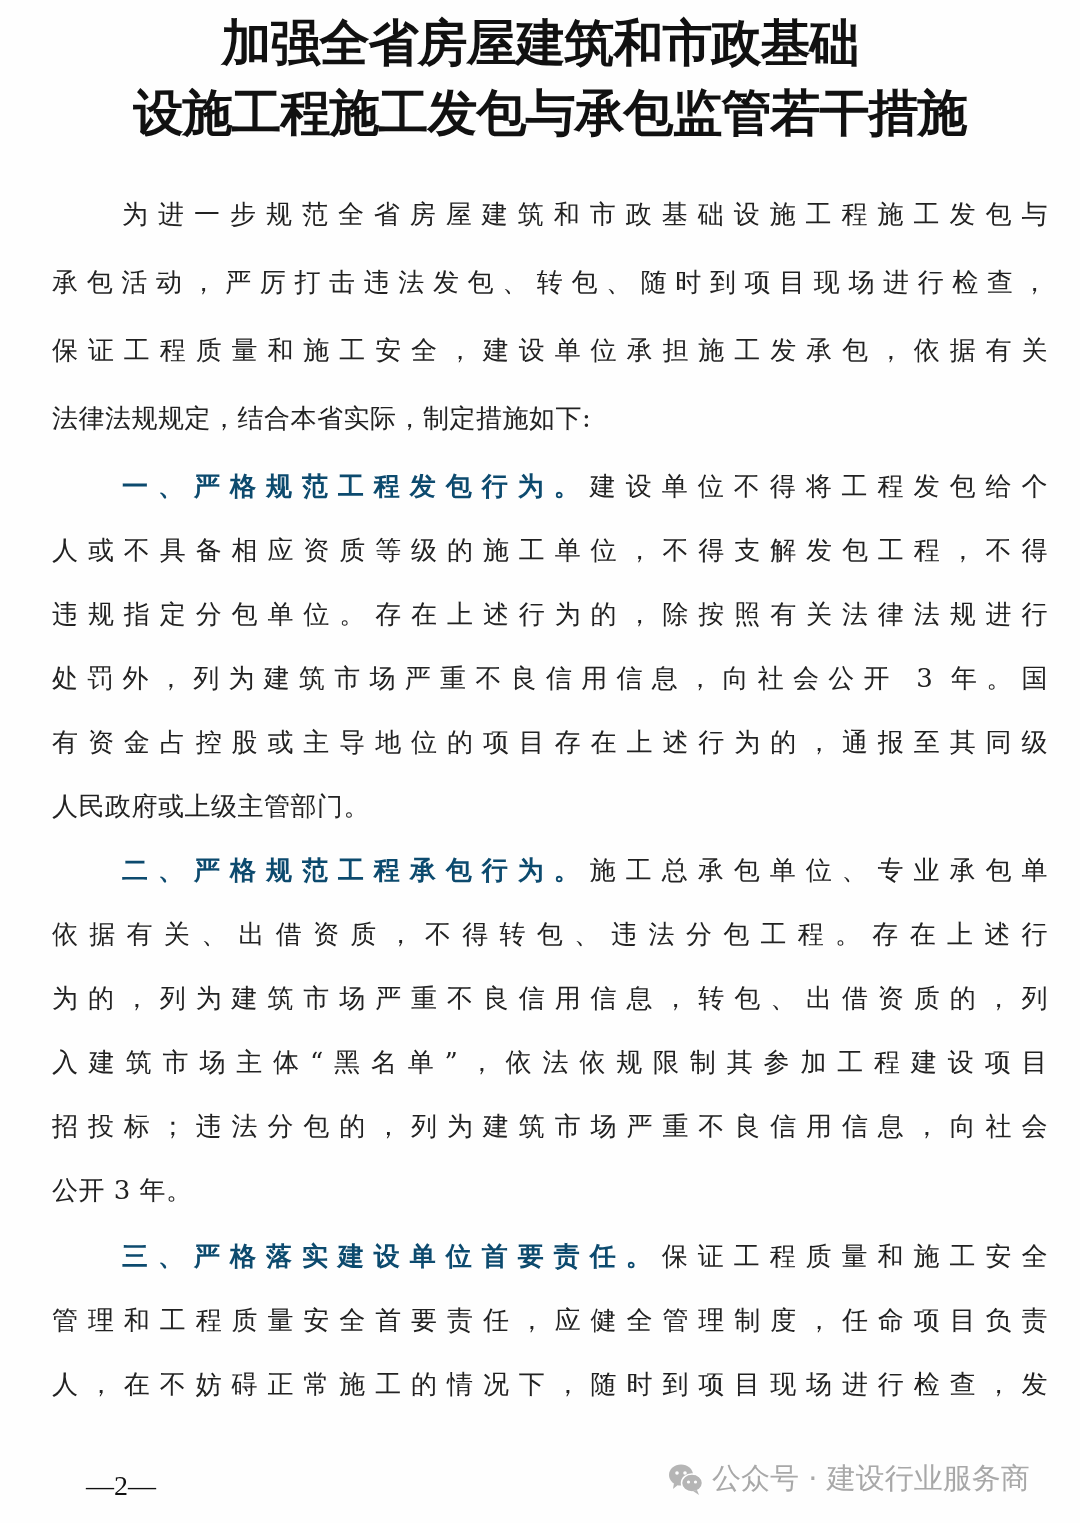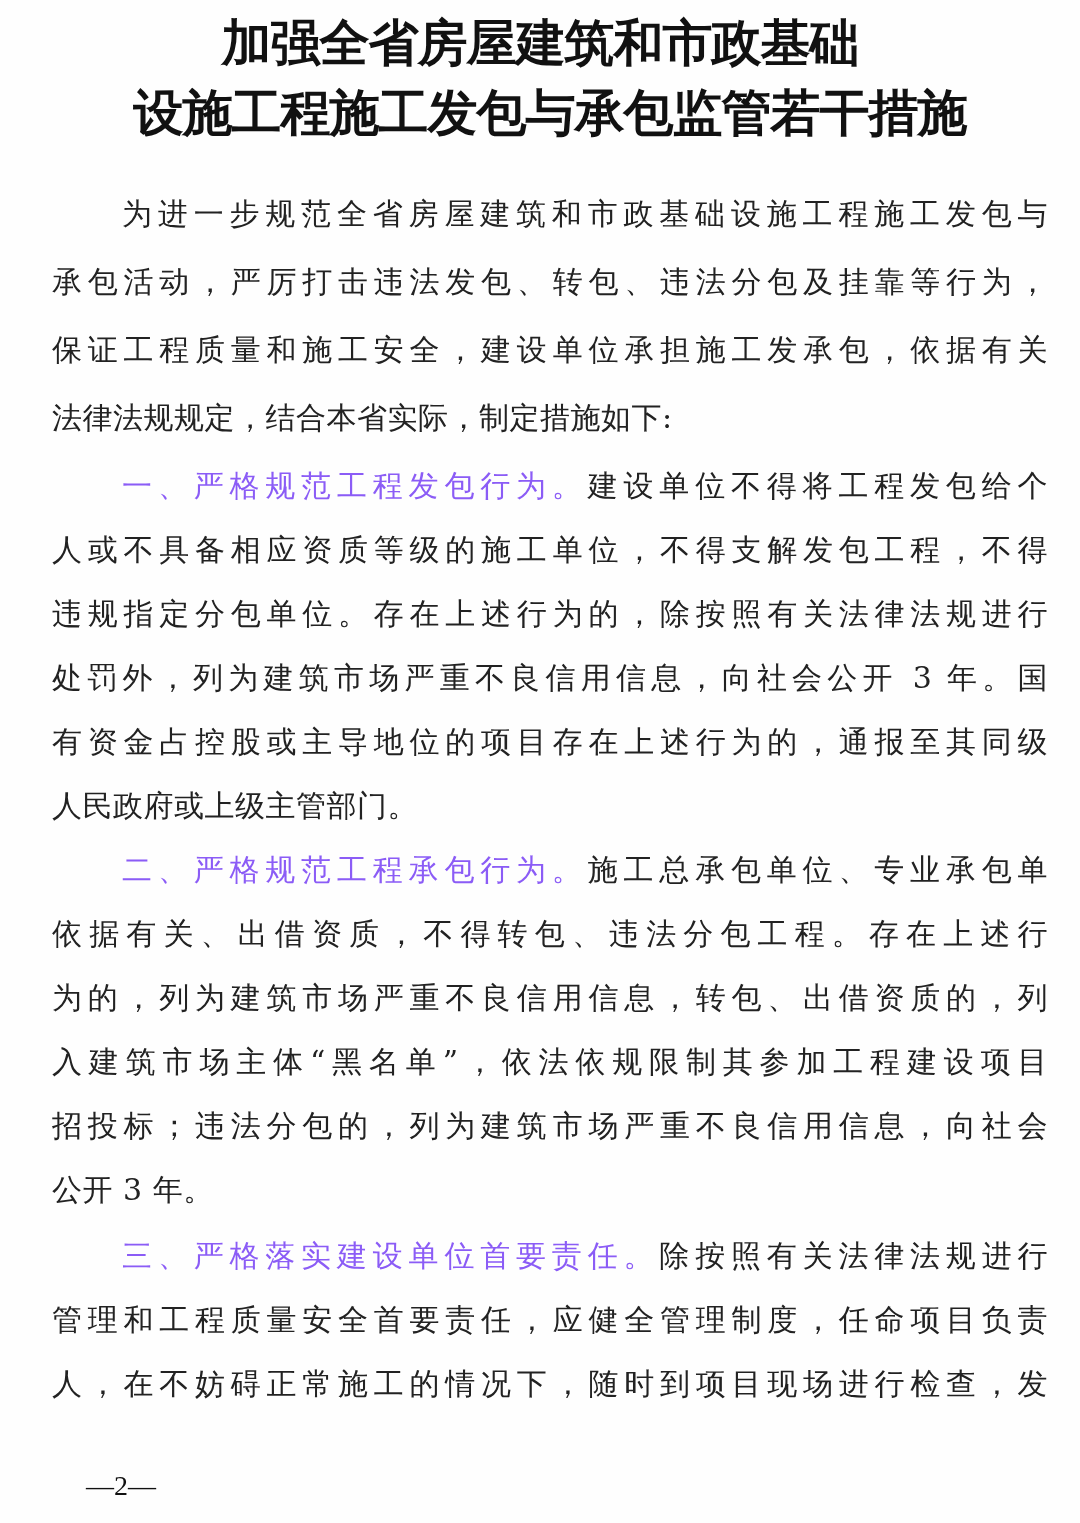--- a/index.html
+++ b/index.html
@@ -34,36 +34,36 @@
       color: #111;
       white-space: nowrap;
     }
     .title.l1 { top: 10px; }
     .title.l2 { top: 80px; left: 10px; }
 
     .line {
       position: absolute;
       left: 52px;
       width: 996px;
-      font-size: 30px;
+      font-size: 26px;
       line-height: 40px;
       height: 40px;
       white-space: nowrap;
       color: #222;
       text-align: justify;
       text-align-last: justify;
       font-family: "DejaVu Serif", "Liberation Serif", serif;
       letter-spacing: 0.5px;
     }
     .line.indent { left: 122px; width: 926px; }
     .line.last { text-align-last: left; }
     .line .heading {
       font-family: "DejaVu Sans", "Liberation Sans", sans-serif;
-      font-weight: normal;
-      color: #8b5cf6;
+      font-weight: bold;
+      color: #0c4a6e;
     }
 
     .page-number {
       position: absolute;
       left: 86px;
       top: 1470px;
       font-size: 28px;
       font-family: "Liberation Serif", "DejaVu Serif", serif;
       color: #111;
     }
@@ -84,35 +84,50 @@
   </style>
 </head>
 <body>
 
 <div class="page">
   <div class="title l1">加强全省房屋建筑和市政基础</div>
   <div class="title l2">设施工程施工发包与承包监管若干措施</div>
 
   <div id="body-lines">
       <div class="line indent" style="top: 194px;"><span>为进一步规范全省房屋建筑和市政基础设施工程施工发包与</span></div>
-      <div class="line" style="top: 262px;"><span>承包活动，严厉打击违法发包、转包、违法分包及挂靠等行为，</span></div>
+      <div class="line" style="top: 262px;"><span>承包活动，严厉打击违法发包、转包、随时到项目现场进行检查，</span></div>
       <div class="line" style="top: 330px;"><span>保证工程质量和施工安全，建设单位承担施工发承包，依据有关</span></div>
       <div class="line last" style="top: 398px;"><span>法律法规规定，结合本省实际，制定措施如下:</span></div>
       <div class="line indent" style="top: 466px;"><span class="heading">一、严格规范工程发包行为。</span><span>建设单位不得将工程发包给个</span></div>
       <div class="line" style="top: 530px;"><span>人或不具备相应资质等级的施工单位，不得支解发包工程，不得</span></div>
       <div class="line" style="top: 594px;"><span>违规指定分包单位。存在上述行为的，除按照有关法律法规进行</span></div>
       <div class="line" style="top: 658px;"><span>处罚外，列为建筑市场严重不良信用信息，向社会公开 3 年。国</span></div>
       <div class="line" style="top: 722px;"><span>有资金占控股或主导地位的项目存在上述行为的，通报至其同级</span></div>
       <div class="line last" style="top: 786px;"><span>人民政府或上级主管部门。</span></div>
       <div class="line indent" style="top: 850px;"><span class="heading">二、严格规范工程承包行为。</span><span>施工总承包单位、专业承包单</span></div>
       <div class="line" style="top: 914px;"><span>依据有关、出借资质，不得转包、违法分包工程。存在上述行</span></div>
       <div class="line" style="top: 978px;"><span>为的，列为建筑市场严重不良信用信息，转包、出借资质的，列</span></div>
       <div class="line" style="top: 1042px;"><span>入建筑市场主体“黑名单”，依法依规限制其参加工程建设项目</span></div>
       <div class="line" style="top: 1106px;"><span>招投标；违法分包的，列为建筑市场严重不良信用信息，向社会</span></div>
       <div class="line last" style="top: 1170px;"><span>公开 3 年。</span></div>
-      <div class="line indent" style="top: 1236px;"><span class="heading">三、严格落实建设单位首要责任。</span><span>除按照有关法律法规进行</span></div>
+      <div class="line indent" style="top: 1236px;"><span class="heading">三、严格落实建设单位首要责任。</span><span>保证工程质量和施工安全</span></div>
       <div class="line" style="top: 1300px;"><span>管理和工程质量安全首要责任，应健全管理制度，任命项目负责</span></div>
       <div class="line" style="top: 1364px;"><span>人，在不妨碍正常施工的情况下，随时到项目现场进行检查，发</span></div>
     </div>
 
   <div class="page-number">—2—</div>
 
+  <div class="watermark">
+    <span>
+      <svg width="36" height="34" viewBox="0 0 36 34">
+        <ellipse cx="13" cy="13" rx="12" ry="10.5" fill="#b5b5b5"></ellipse>
+        <path d="M6 21 L5 27 L11 22 Z" fill="#b5b5b5"></path>
+        <circle cx="9" cy="11" r="1.8" fill="#fff"></circle>
+        <circle cx="17" cy="11" r="1.8" fill="#fff"></circle>
+        <ellipse cx="24" cy="21" rx="10.5" ry="9" fill="#b5b5b5" stroke="#fff" stroke-width="1.5"></ellipse>
+        <path d="M29 28 L31 33 L25 29 Z" fill="#b5b5b5"></path>
+        <circle cx="20.5" cy="20" r="1.6" fill="#fff"></circle>
+        <circle cx="27.5" cy="20" r="1.6" fill="#fff"></circle>
+      </svg>
+    </span>
+    <span>公众号 · 建设行业服务商</span>
+  </div>
 </div>
 
 </body></html>

